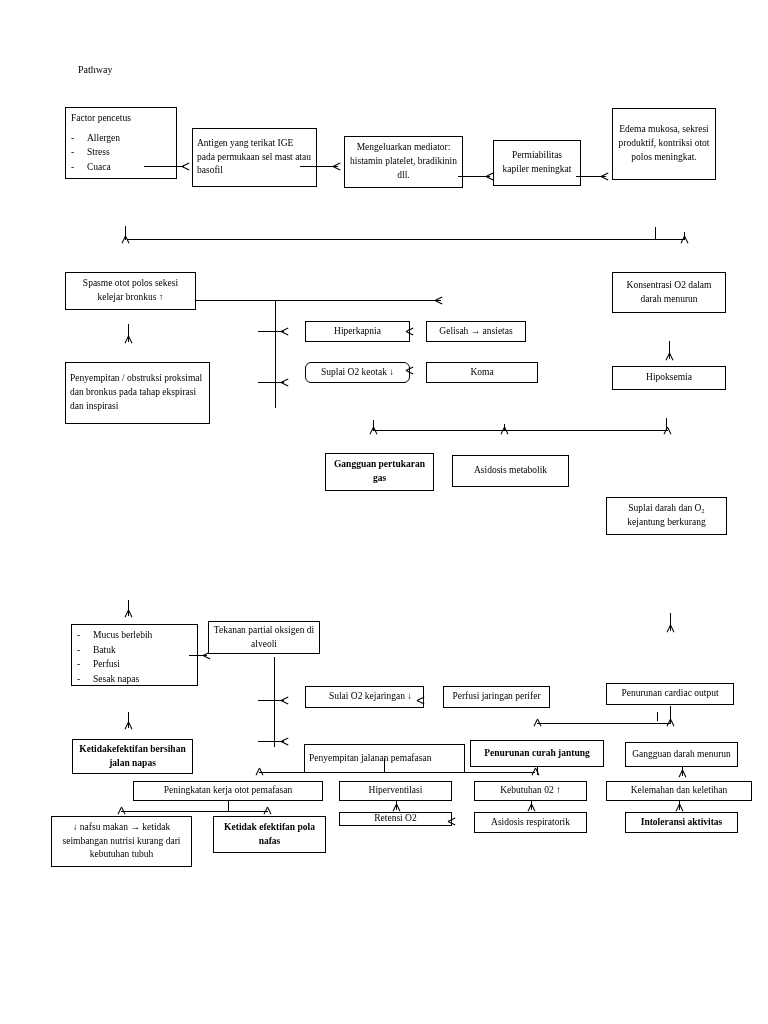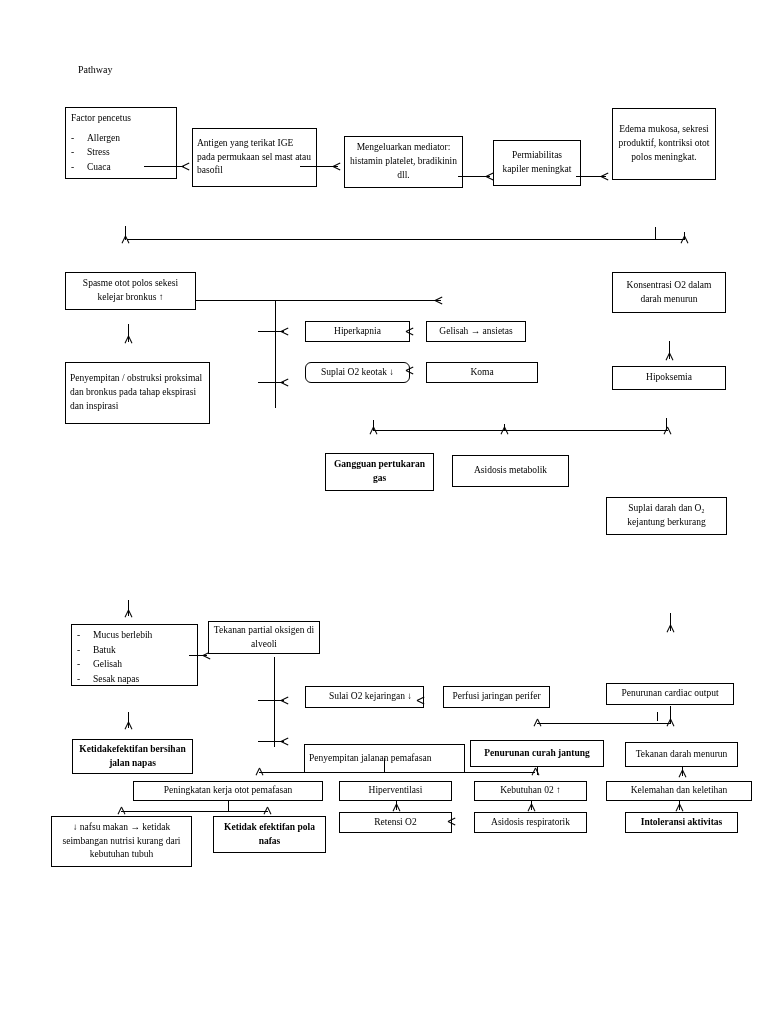--- a/index.html
+++ b/index.html
@@ -208,21 +208,21 @@
 
   <div class="box" style="left:606px; top:453px; width:121px; height:38px;margin-top:44px;">Suplai darah dan O₂ kejantung berkurang</div>
 
   <div class="vline" style="left:128px; top:600px; height:16px;"></div>
   <div class="arrow-down" style="left:124px; top:610px;"></div>
 
   <div class="list-box" style="left:71px; top:624px; width:127px; height:62px;">
     <ul>
       <li><span class="dash">-</span><span>Mucus berlebih</span></li>
       <li><span class="dash">-</span><span>Batuk</span></li>
-      <li><span class="dash">-</span><span>Gelisah</span></li>
+      <li><span class="dash">-</span><span>Perfusi</span></li>
       <li><span class="dash">-</span><span>Sesak napas</span></li>
     </ul>
   </div>
 
   <div class="hline" style="left:189px; top:655px; width:18px;"></div>
   <div class="arrow-right" style="left:203px; top:651px;"></div>
 
   <div class="box" style="left:208px; top:621px; width:112px; height:33px;">Tekanan partial oksigen di alveoli</div>
 
   <div class="vline" style="left:274px; top:657px; height:90px;"></div>
@@ -252,21 +252,21 @@
 
   <div class="vline" style="left:128px; top:712px; height:16px;"></div>
   <div class="arrow-down" style="left:124px; top:722px;"></div>
 
   <div class="box bold" style="left:72px; top:739px; width:121px; height:35px;">Ketidakefektifan bersihan jalan napas</div>
 
   <div class="box left" style="left:304px; top:744px; width:161px; height:29px;">Penyempitan jalanan pemafasan</div>
 
   <div class="box bold" style="left:470px; top:740px; width:134px; height:27px;">Penurunan curah jantung</div>
 
-  <div class="box" style="left:625px; top:742px; width:113px; height:25px;">Tekanan darah menurun</div>
+  <div class="box" style="left:625px; top:742px; width:113px; height:25px;">Gangguan darah menurun</div>
 
   <div class="hline" style="left:259px; top:772px; width:276px;"></div>
   <div class="vline" style="left:384px; top:758px; height:15px;"></div>
   <div class="arrow-down" style="left:255px; top:768px;"></div>
   <div class="arrow-down" style="left:531px; top:768px;"></div>
 
   <div class="vline" style="left:537px; top:767px; height:8px;"></div>
 
   <div class="vline" style="left:682px; top:767px; height:9px;"></div>
   <div class="arrow-down" style="left:678px; top:770px;"></div>
@@ -291,21 +291,21 @@
   <div class="vline" style="left:531px; top:801px; height:9px;"></div>
   <div class="arrow-down" style="left:527px; top:804px;"></div>
 
   <div class="vline" style="left:679px; top:801px; height:9px;"></div>
   <div class="arrow-down" style="left:675px; top:804px;"></div>
 
   <div class="box" style="left:51px; top:816px; width:141px; height:51px;">↓ nafsu makan → ketidak seimbangan nutrisi kurang dari kebutuhan tubuh</div>
 
   <div class="box bold" style="left:213px; top:816px; width:113px; height:37px;">Ketidak efektifan pola nafas</div>
 
-  <div class="box" style="left:339px; top:812px; width:113px; height:21px;">Retensi O2</div>
+  <div class="box" style="left:339px; top:812px; width:113px; height:14px;">Retensi O2</div>
 
   <div class="arrow-right" style="left:448px; top:817px;"></div>
 
   <div class="box" style="left:474px; top:812px; width:113px; height:21px;">Asidosis respiratorik</div>
 
   <div class="box bold" style="left:625px; top:812px; width:113px; height:21px;">Intoleransi aktivitas</div>
 
 </div>
 
 </body></html>

